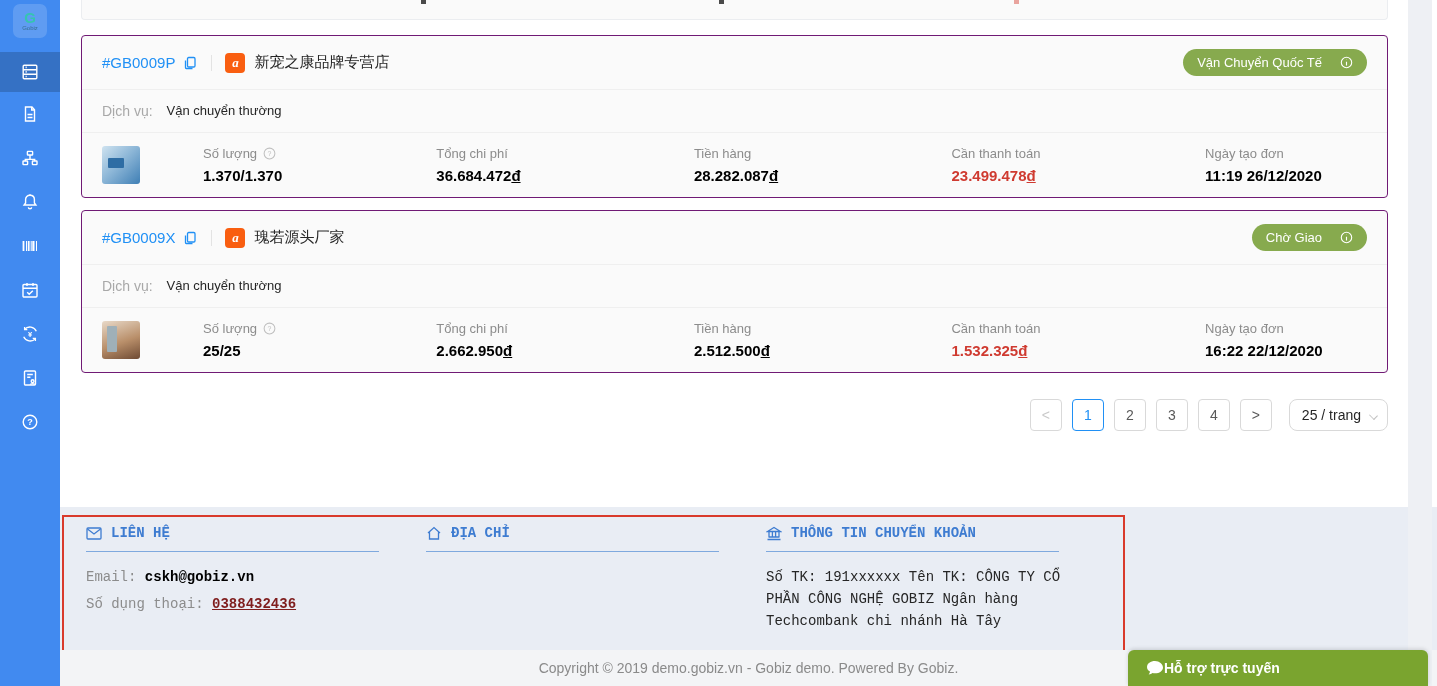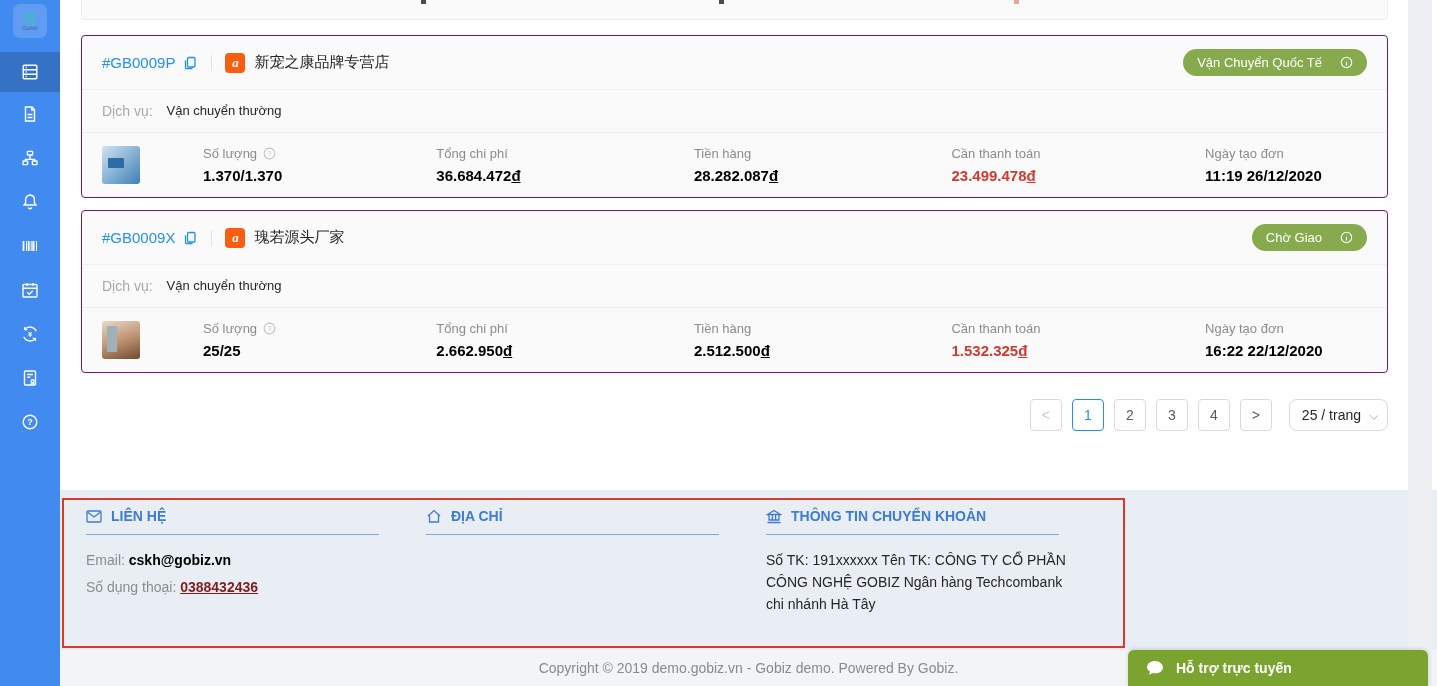--- a/index.html
+++ b/index.html
@@ -52,41 +52,41 @@
   .pagination { display:flex; justify-content:flex-end; align-items:center; gap:10px; margin:26px 0 0; }
   .pg-btn { min-width:32px; height:32px; background:#fff; border:1px solid #d9d9d9; border-radius:4px;
     display:flex; align-items:center; justify-content:center; font-size:14px; color:#595959; cursor:pointer; }
   .pg-btn.disabled { color:#c9c9c9; }
   .pg-btn.active { border-color:#2090f5; color:#2090f5; }
   .pg-size { height:32px; background:#fff; border:1px solid #d9d9d9; border-radius:8px; margin-left:7px;
     padding:0 26px 0 12px; display:flex; align-items:center; font-size:14px; color:#262626; position:relative; cursor:pointer; }
   .pg-size .caret { position:absolute; right:10px; top:12px; width:7px; height:7px;
     border-right:1.5px solid #bfbfbf; border-bottom:1.5px solid #bfbfbf; transform:rotate(45deg) scaleY(.8); }
   
-  .footer { position:fixed; left:60px; bottom:36px; width:1377px; height:160px; background:#e9edf4; }
+  .footer { position:fixed; left:60px; bottom:19px; width:1377px; height:160px; background:#e9edf4;font-family:Liberation Mono, monospace; }
   .hl-box { position:absolute; left:2px; top:8px; width:1063px; height:150px; border:2px solid #d93a2b; }
   .fcol { position:absolute; top:18px; width:340px; }
   .fcol.f1{ left:26px; } .fcol.f2{ left:366px; } .fcol.f3{ left:706px; }
   .ftitle { display:flex; align-items:center; gap:9px; color:#3e7cd1; font-weight:bold; font-size:14px;
     padding-bottom:10px; border-bottom:1px solid #7fa9de; width:293px; }
   .fbody { margin-top:14px; font-size:14px; color:#262626; width:300px; line-height:22px; }
   .frow { margin-bottom:5px; }
   .fgray { color:#8c8c8c; }
   .fstrong { color:#000; font-weight:bold; }
   .flink { color:#7f1d1d; font-weight:bold; text-decoration:underline; cursor:pointer; }
   .addr { font-size:15px; }
   .mobile-btn { position:absolute; right:69px; top:47px; height:31px; background:#fff; border:1px solid #5b9bd5;
     border-radius:4px; color:#3e7cd1; font-size:14px; display:flex; align-items:center; gap:8px;
     padding:0 16px; cursor:pointer; }
   .phone-glyph { width:9px; height:14px; border:1.3px solid #3e7cd1; border-radius:2px; }
   .bottombar { position:fixed; left:60px; bottom:0; width:1377px; height:36px; background:#f3f4f6;
     display:flex; align-items:center; justify-content:center; color:#8a8a8a; font-size:14px; }
   .scroll-track { position:fixed; right:5px; top:0; width:24px; height:686px; background:#eef0f4; z-index:50; }
   .support-bar { position:fixed; right:9px; bottom:0; width:300px; height:36px; background:#7aa42f;
-    border-radius:6px 6px 0 0; display:flex; align-items:center; gap:12px; padding:0 0 0 18px;
+    border-radius:6px 6px 0 0; display:flex; align-items:center; padding:0 0 0 18px;
     color:#fff; font-weight:bold; font-size:14px; cursor:pointer; z-index:300;
     box-shadow:0 -1px 4px rgba(0,0,0,.15); }
 </style>
 </head>
 <body>
 
 <div class="sidebar">
   <div class="logo">
     <span class="g">G</span>
     <span class="gz">Gobiz</span>

